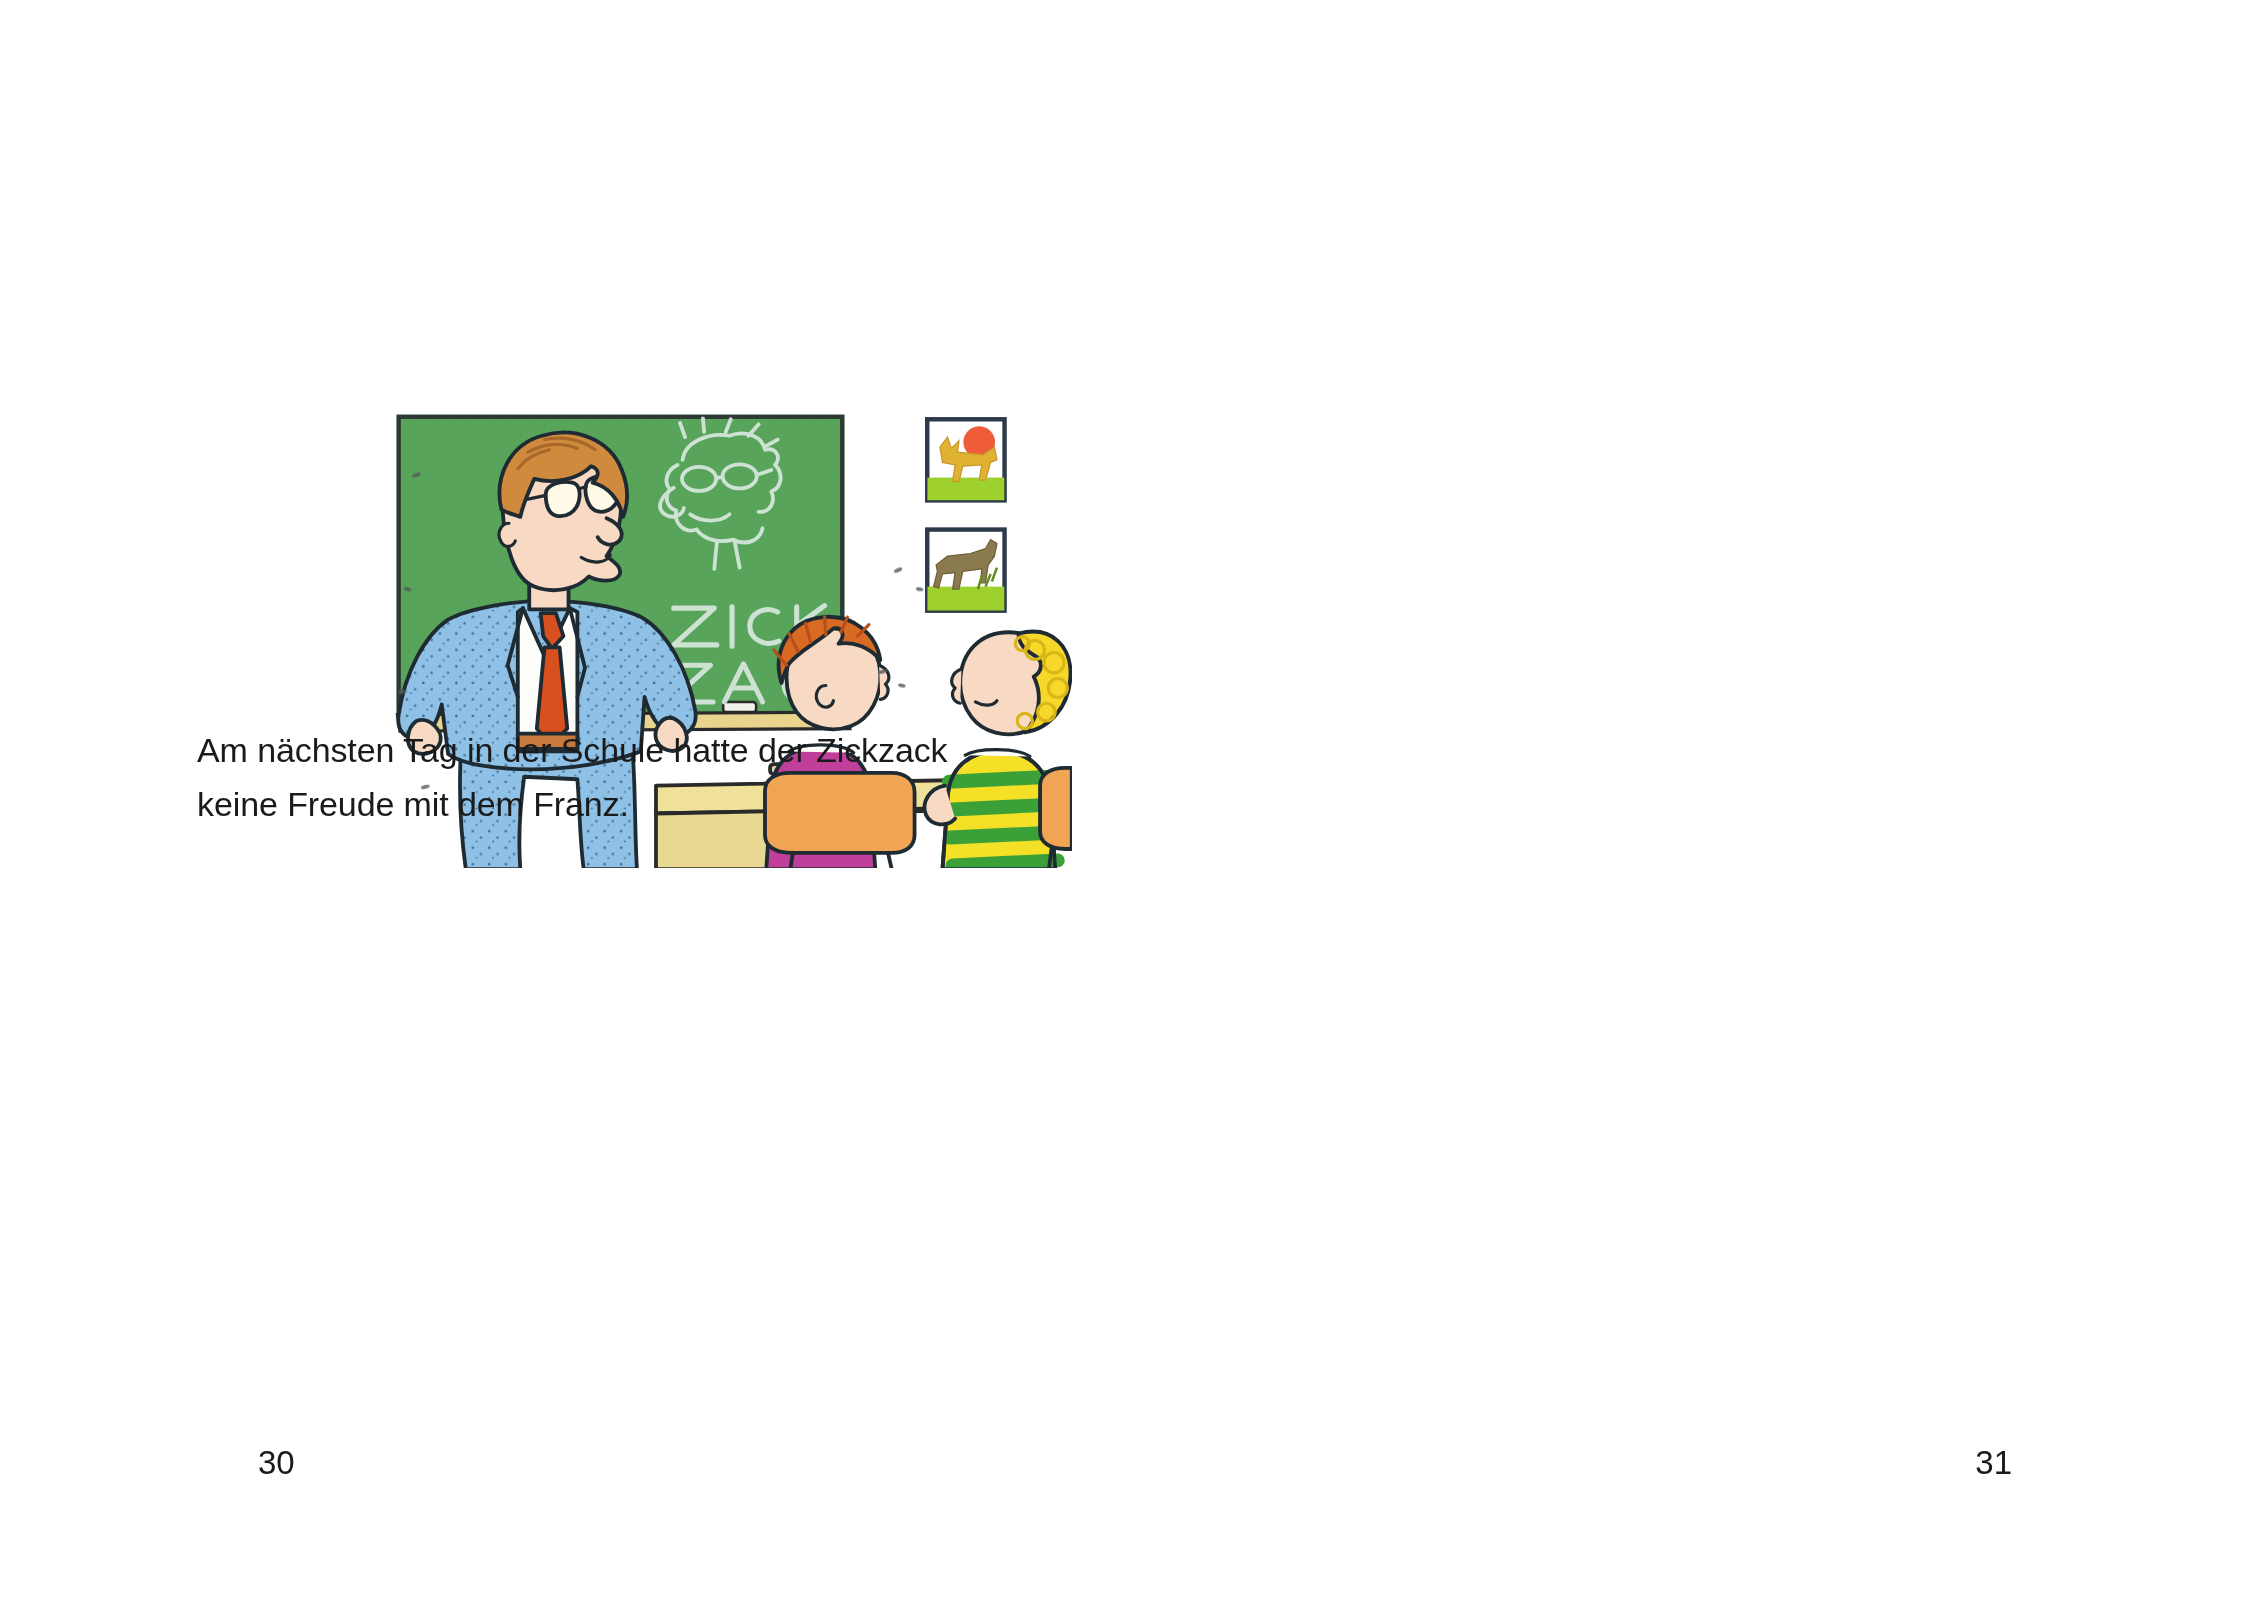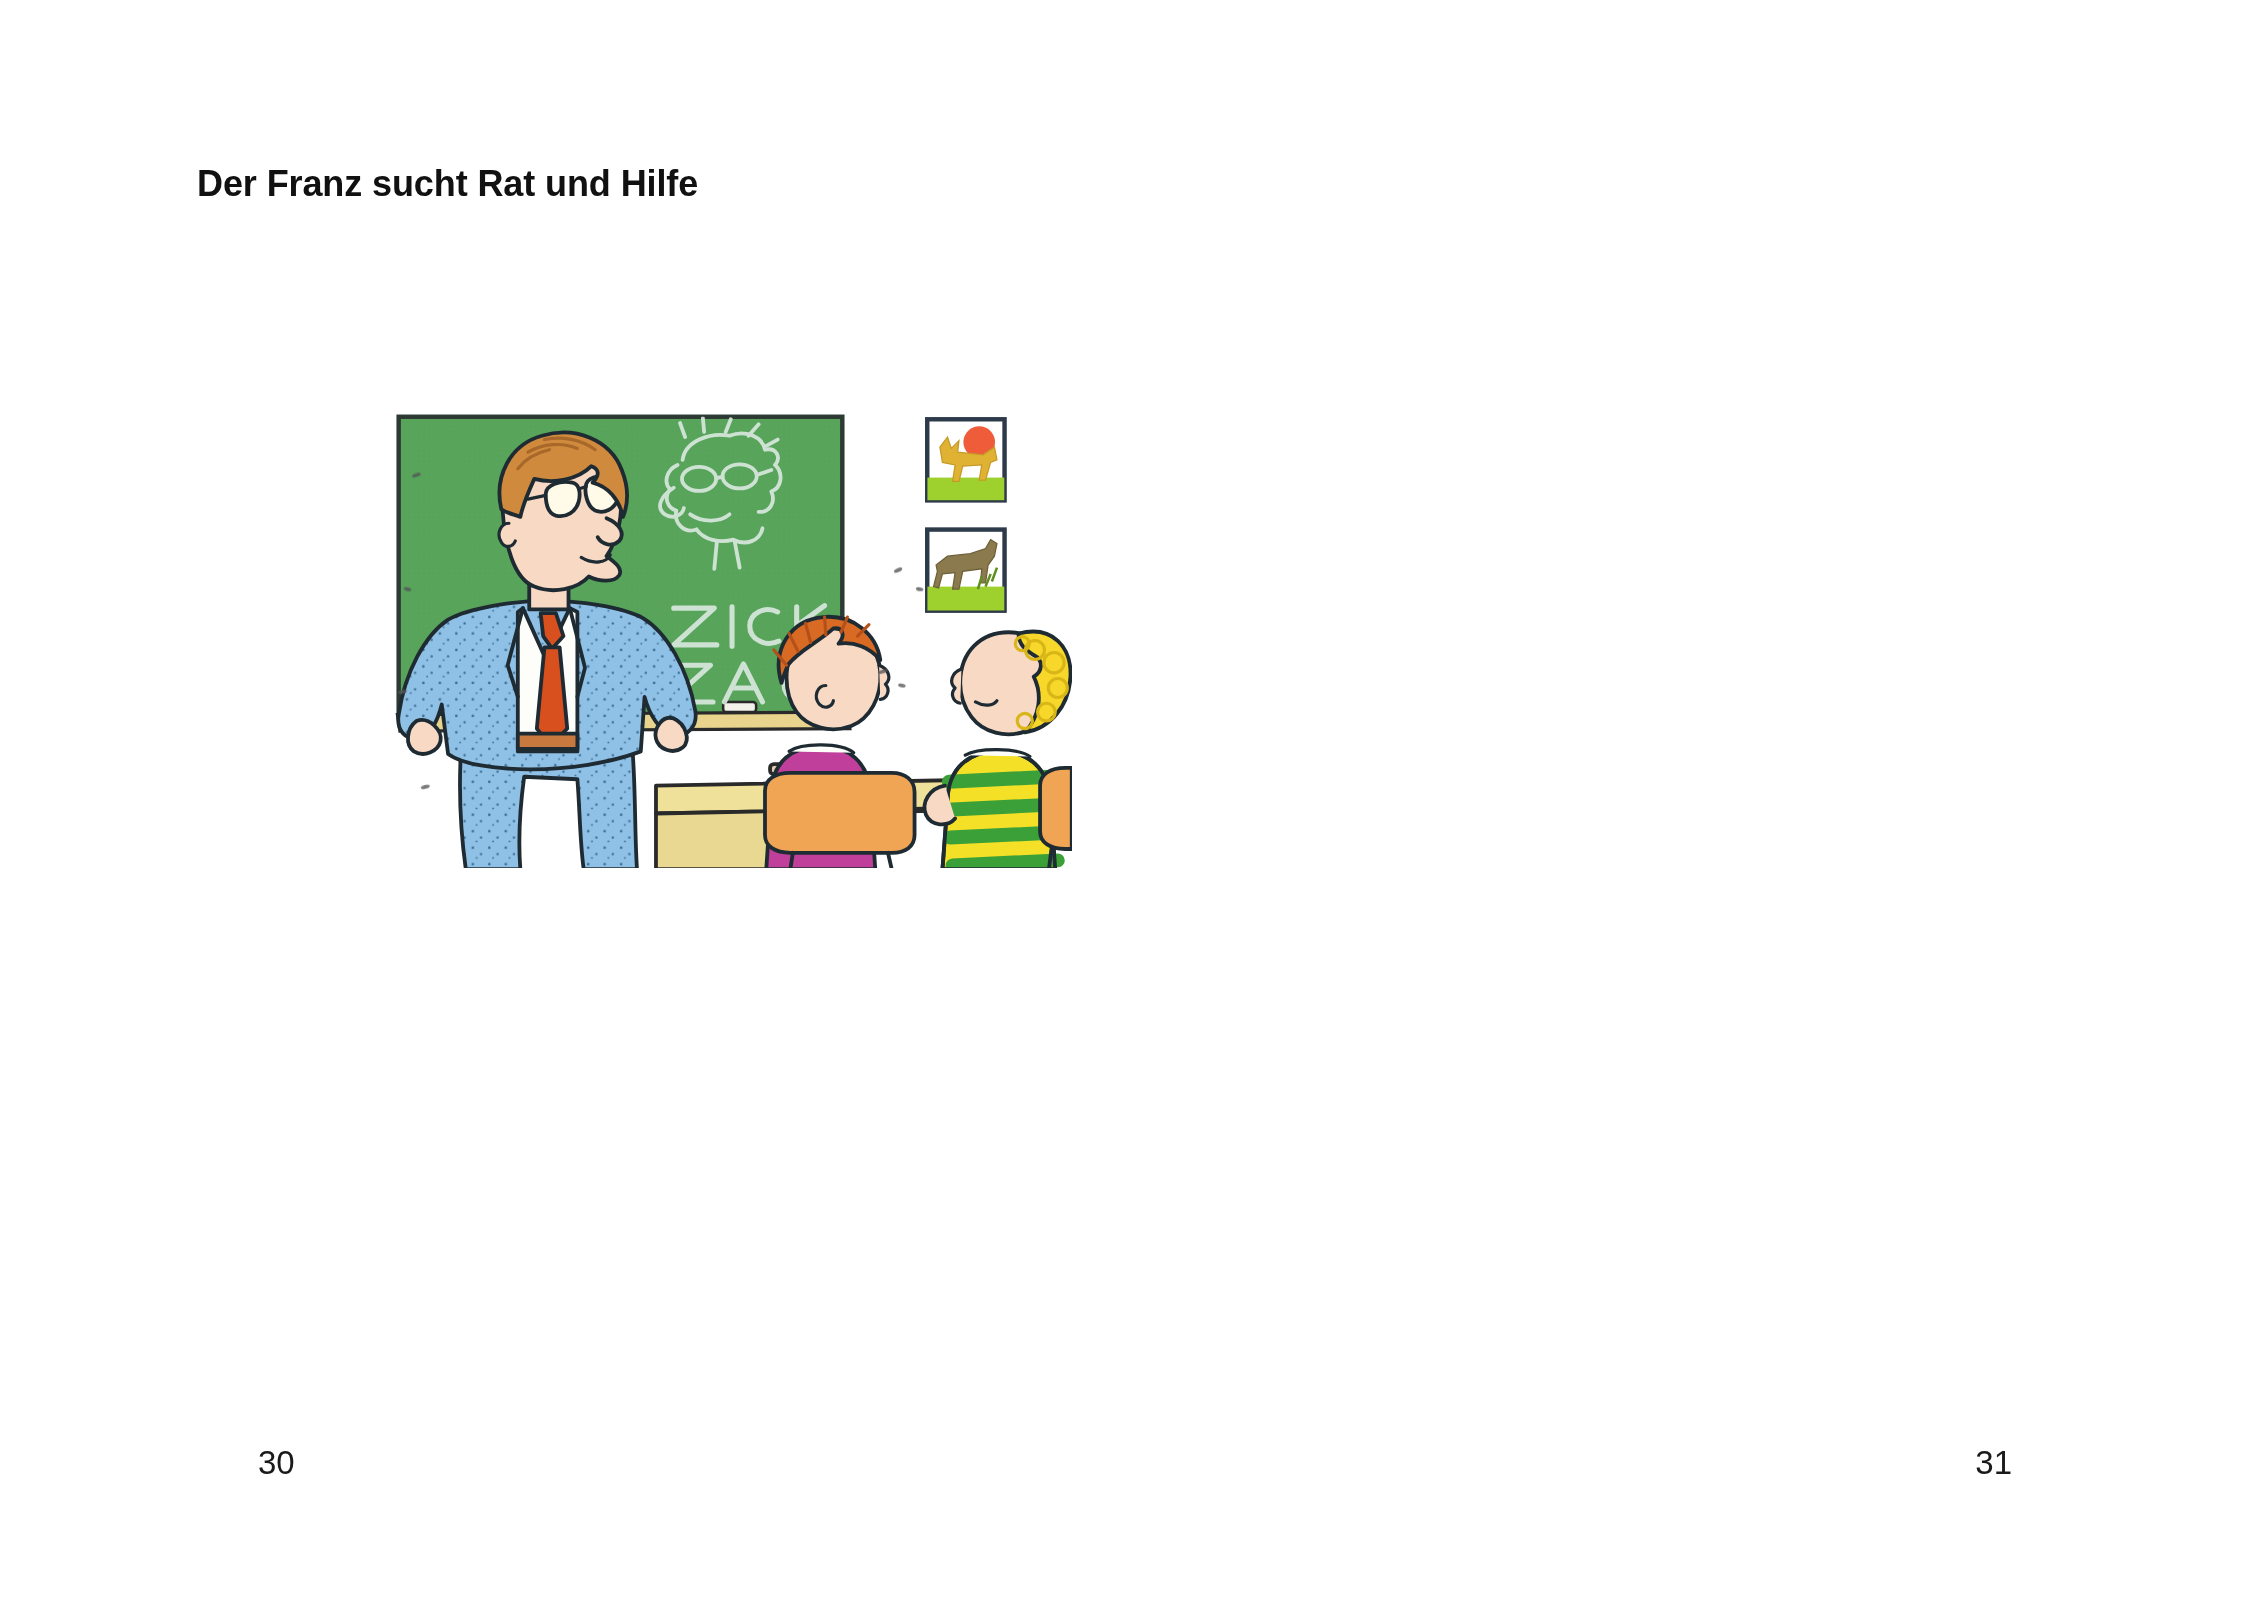--- a/index.html
+++ b/index.html
@@ -80,21 +80,20 @@
 </style>
 </head>
 <body>
 
 <div class="spread">
 
   <div class="page page-left">
 
     <div class="col col-left">
 
-      <h1 class="chapter-title">Der Franz sucht Rat und Hilfe</h1>
 
       <div class="illustration">
         <svg viewBox="0 0 1080 740" xmlns="http://www.w3.org/2000/svg">
           <defs>
             <pattern id="speckle" width="26" height="26" patternUnits="userSpaceOnUse">
               <rect width="26" height="26" fill="#8fc0e6"></rect>
               <circle cx="5" cy="6" r="2.1" fill="#3f6f93"></circle>
               <circle cx="18" cy="16" r="1.9" fill="#3f6f93"></circle>
               <circle cx="11" cy="22" r="1.5" fill="#3f6f93"></circle>
             </pattern>
@@ -277,20 +276,21 @@
             <ellipse cx="806" cy="270" rx="7" ry="3" transform="rotate(-25 806 270)"></ellipse>
             <ellipse cx="840" cy="300" rx="6" ry="3" transform="rotate(10 840 300)"></ellipse>
             <ellipse cx="782" cy="430" rx="8" ry="3" transform="rotate(-18 782 430)"></ellipse>
             <ellipse cx="812" cy="452" rx="6" ry="3" transform="rotate(12 812 452)"></ellipse>
             <ellipse cx="60" cy="612" rx="7" ry="3" transform="rotate(-14 60 612)"></ellipse>
           </g>
         </svg>
       </div>
 
       <div class="bodytext" style="position:absolute; top:560px; left:0; width:818px;">
+        <p>Am nächsten Tag in der Schule hatte der Zickzack keine Freude mit dem Franz.</p>
       </div>
 
     </div>
 
     <div class="page-number left">30</div>
   </div>
 
   <div class="page page-right">
 
     <div class="page-number right">31</div>

